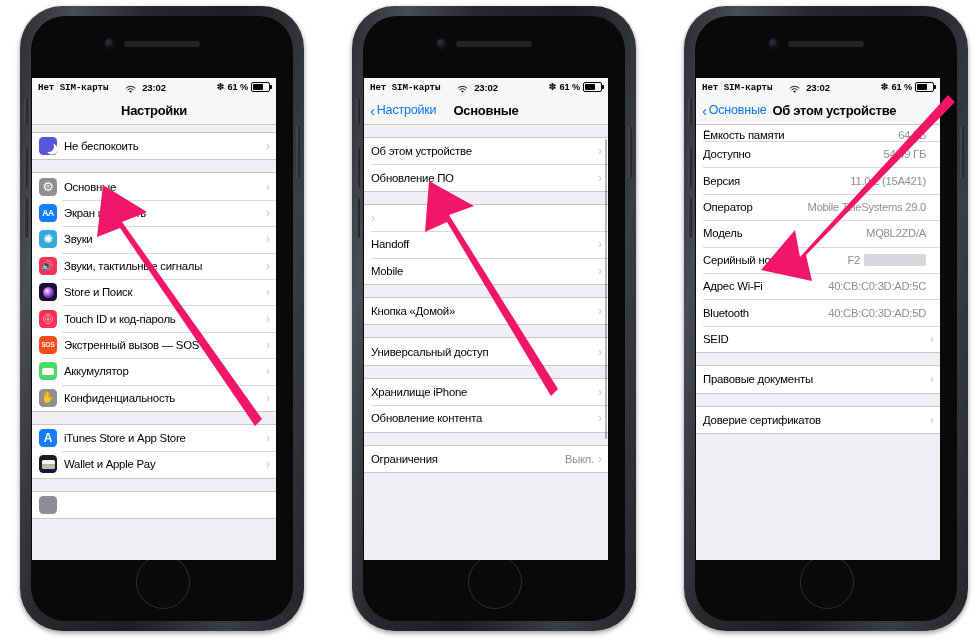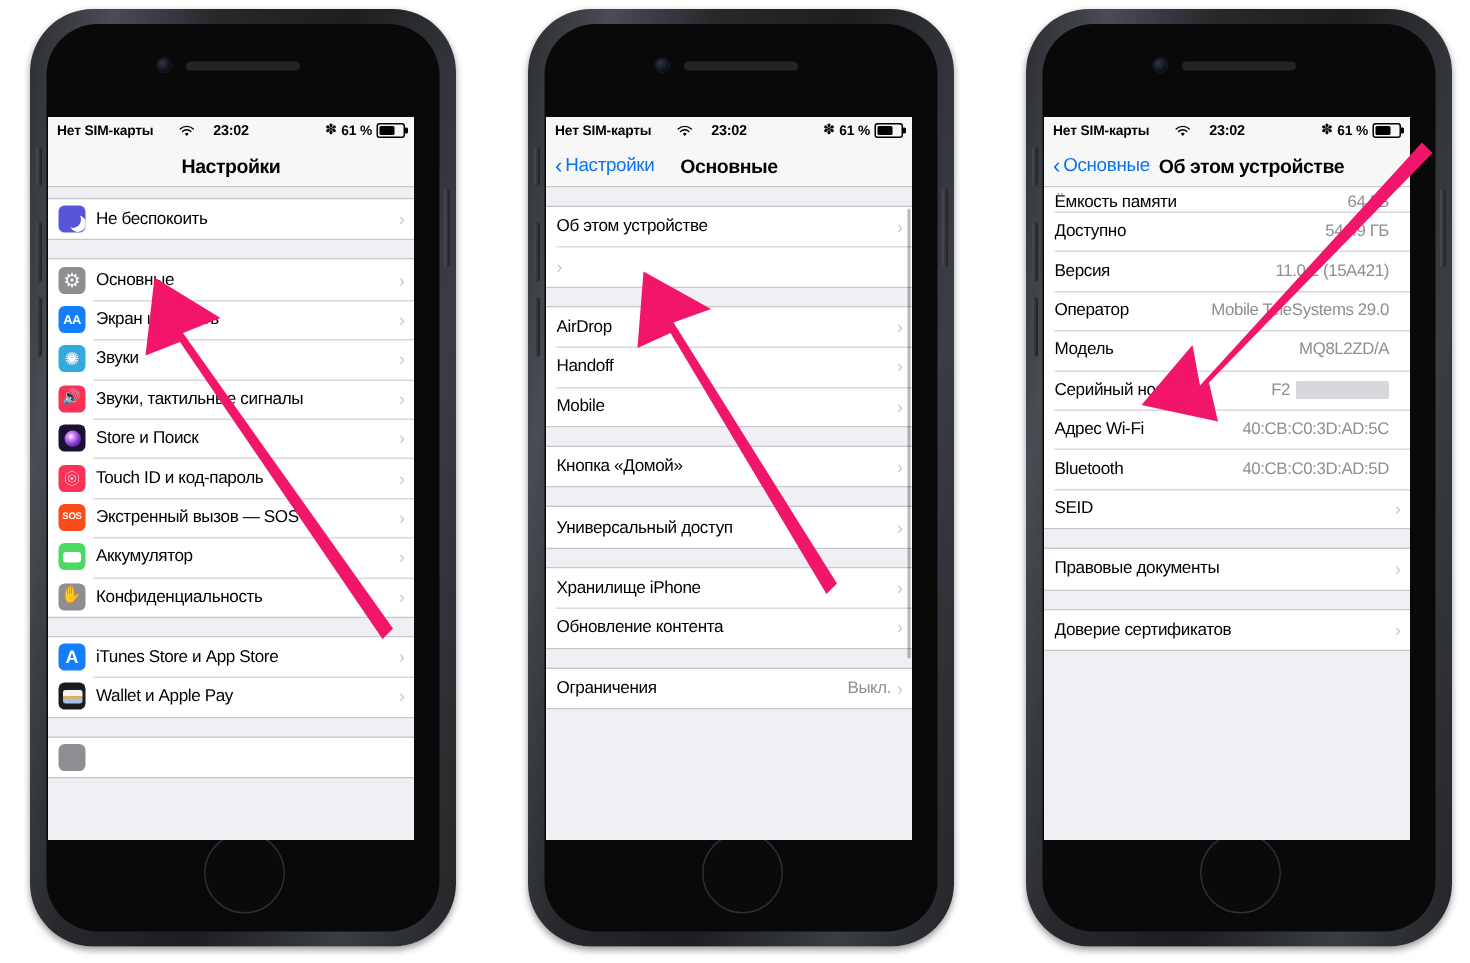--- a/index.html
+++ b/index.html
@@ -44,21 +44,21 @@
     position:absolute;left:20px;top:72px;width:244px;height:482px;
     background:#efeff4;overflow:hidden;
   }
   .screen-inner{position:absolute;inset:0;display:flex;flex-direction:column;}
 
   
   .statusbar{
     height:18px;flex:0 0 18px;background:#f7f7f7;display:flex;align-items:center;
     padding:0 6px;font-size:9.2px;color:#000;font-weight:600;letter-spacing:-.1px;
   }
-  .sb-left{display:flex;align-items:flex-start;gap:17px;flex:1;}
+  .sb-left{display:flex;align-items:flex-end;gap:17px;flex:1;font-family:Liberation Mono, monospace;}
   .sb-center{flex:0 0 auto;font-size:9.6px;font-weight:700;letter-spacing:-.2px;}
   .sb-right{display:flex;align-items:center;justify-content:flex-end;gap:3px;flex:1;}
   .wifi-ico{display:inline-block;width:11px;height:9px;position:relative;top:1px}
   .bt-ico{font-size:9.5px;line-height:1}
   .batt-pct{font-size:9.2px;font-weight:600}
   .batt{display:inline-block;width:17px;height:8.5px;border:1px solid #000;border-radius:2px;position:relative;}
   .batt:after{content:"";position:absolute;right:-3px;top:2.2px;width:1.6px;height:4px;background:#000;border-radius:0 1px 1px 0;}
   .batt i{position:absolute;left:1px;top:1px;bottom:1px;width:61%;background:#000;border-radius:1px;display:block}
 
   
@@ -326,29 +326,29 @@
 
         <div class="list">
           <div class="gap"></div>
 
           <div class="group">
             <div class="row">
               <span class="label">Об этом устройстве</span>
               <span class="chev">›</span>
             </div>
             <div class="row">
-              <span class="chev">›</span>
-            </div>
-          </div>
-
-          <div class="gap"></div>
-
-          <div class="group">
-            <div class="row">
-              <span class="label">AirDrop</span>
+              <span class="label">Обновление ПО</span>
+              <span class="chev">›</span>
+            </div>
+          </div>
+
+          <div class="gap"></div>
+
+          <div class="group">
+            <div class="row">
               <span class="chev">›</span>
             </div>
             <div class="row">
               <span class="label">Handoff</span>
               <span class="chev">›</span>
             </div>
             <div class="row">
               <span class="label">Mobile</span>
               <span class="chev">›</span>
             </div>

